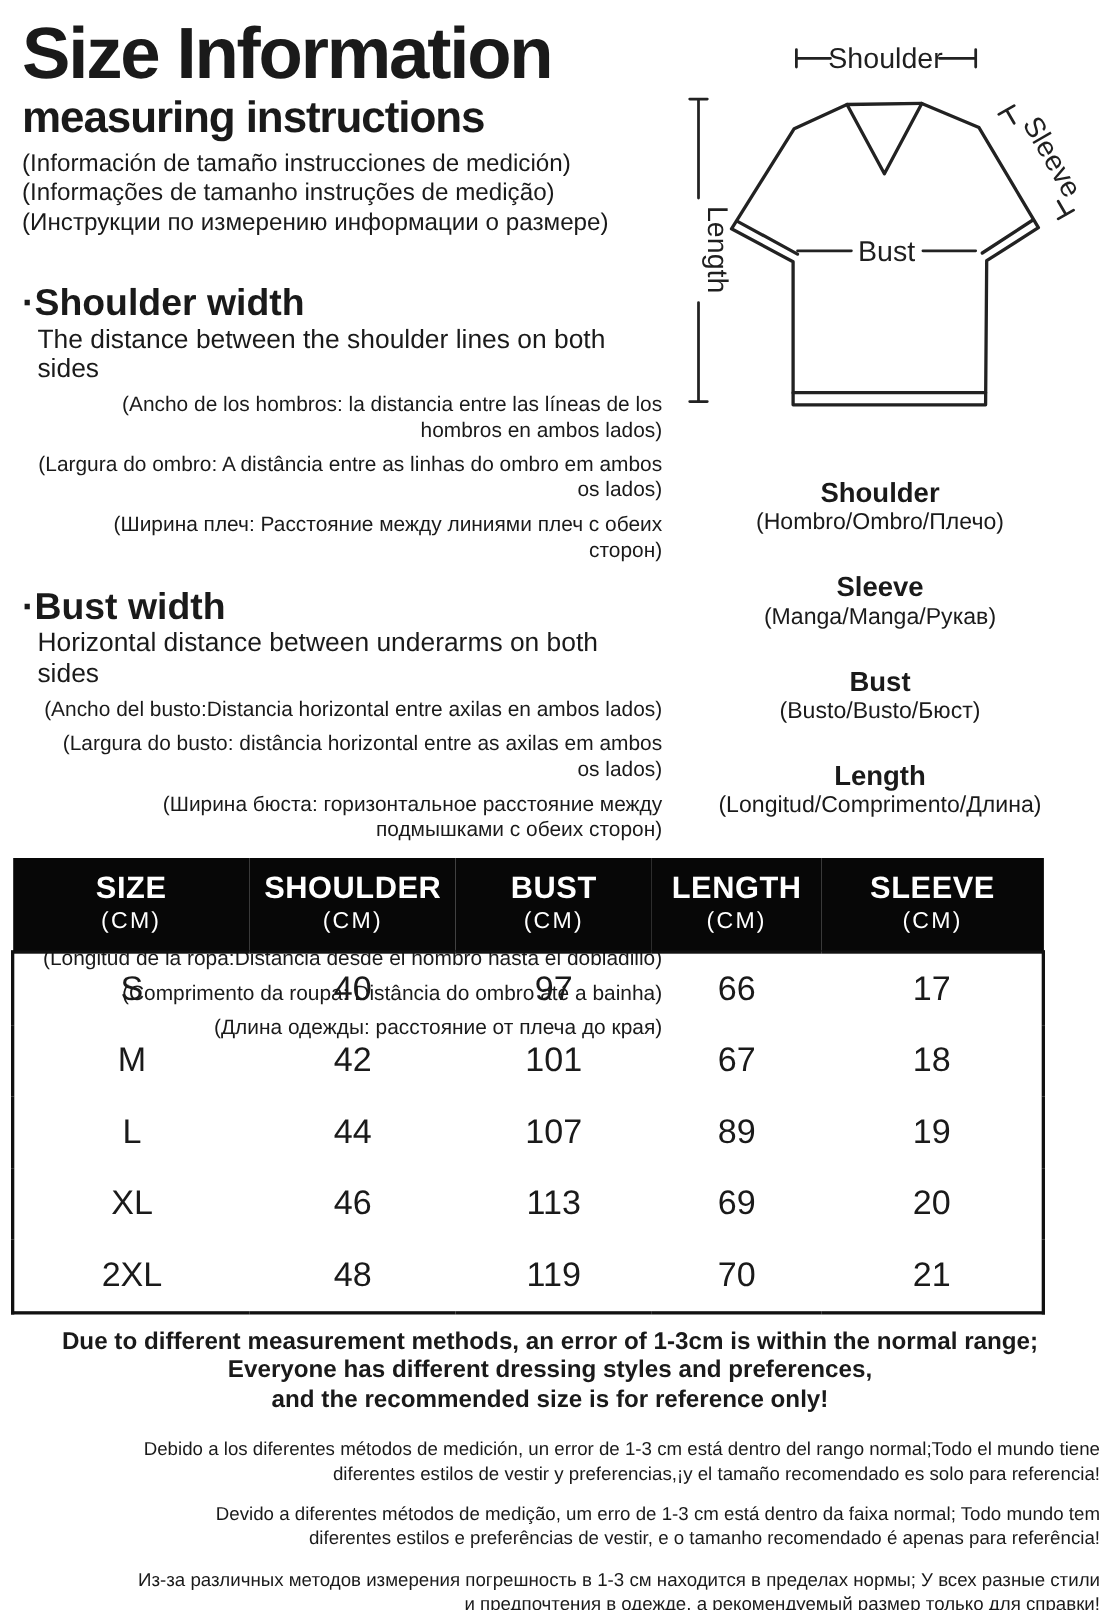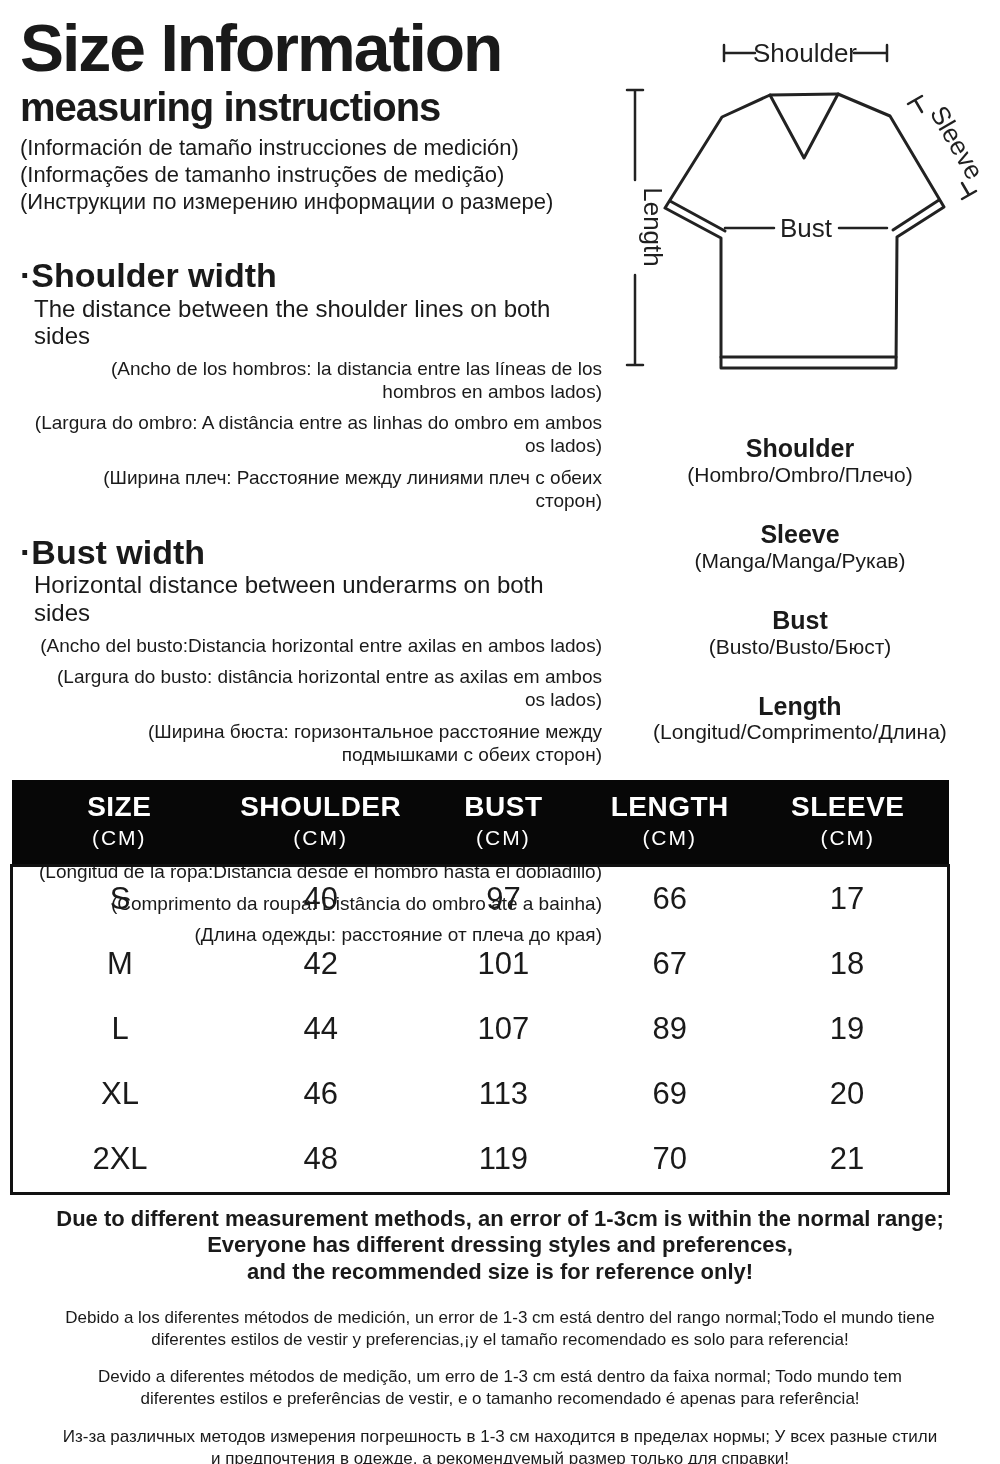--- a/index.html
+++ b/index.html
@@ -39,21 +39,21 @@
   table.size-table{width:100%;border-collapse:collapse;table-layout:fixed;}
   .size-table thead th{background:#070707;padding:12px 0 14px 0;}
   .th-label{color:#fff;font-size:28px;font-weight:bold;letter-spacing:.5px;line-height:1.1;}
   .th-unit{color:#fff;font-size:21px;font-weight:normal;letter-spacing:2px;margin-top:3px;}
   .size-table tbody{border:3px solid #111;}
   .size-table td{text-align:center;font-size:31px;height:63px;vertical-align:middle;}
 
   
   .disclaimer{left:0;top:1190px;width:1000px;text-align:center;}
   .disc-en{font-size:22px;font-weight:bold;line-height:1.2;margin:16px 0 22px 0;}
-  .disc-small{font-size:17px;line-height:1.3;margin:0 0 15px 0;}
+  .disc-small{font-size:17px;line-height:1.3;margin:0 0 15px 0;text-align:right;}
 </style>
 </head>
 <body>
 
 <div class="abs title-block">
   <h1 class="page-title">Size Information</h1>
   <h2 class="page-subtitle">measuring instructions</h2>
   <p class="title-trans">(Información de tamaño instrucciones de medición)</p>
   <p class="title-trans">(Informações de tamanho instruções de medição)</p>
   <p class="title-trans">(Инструкции по измерению информации о размере)</p>

